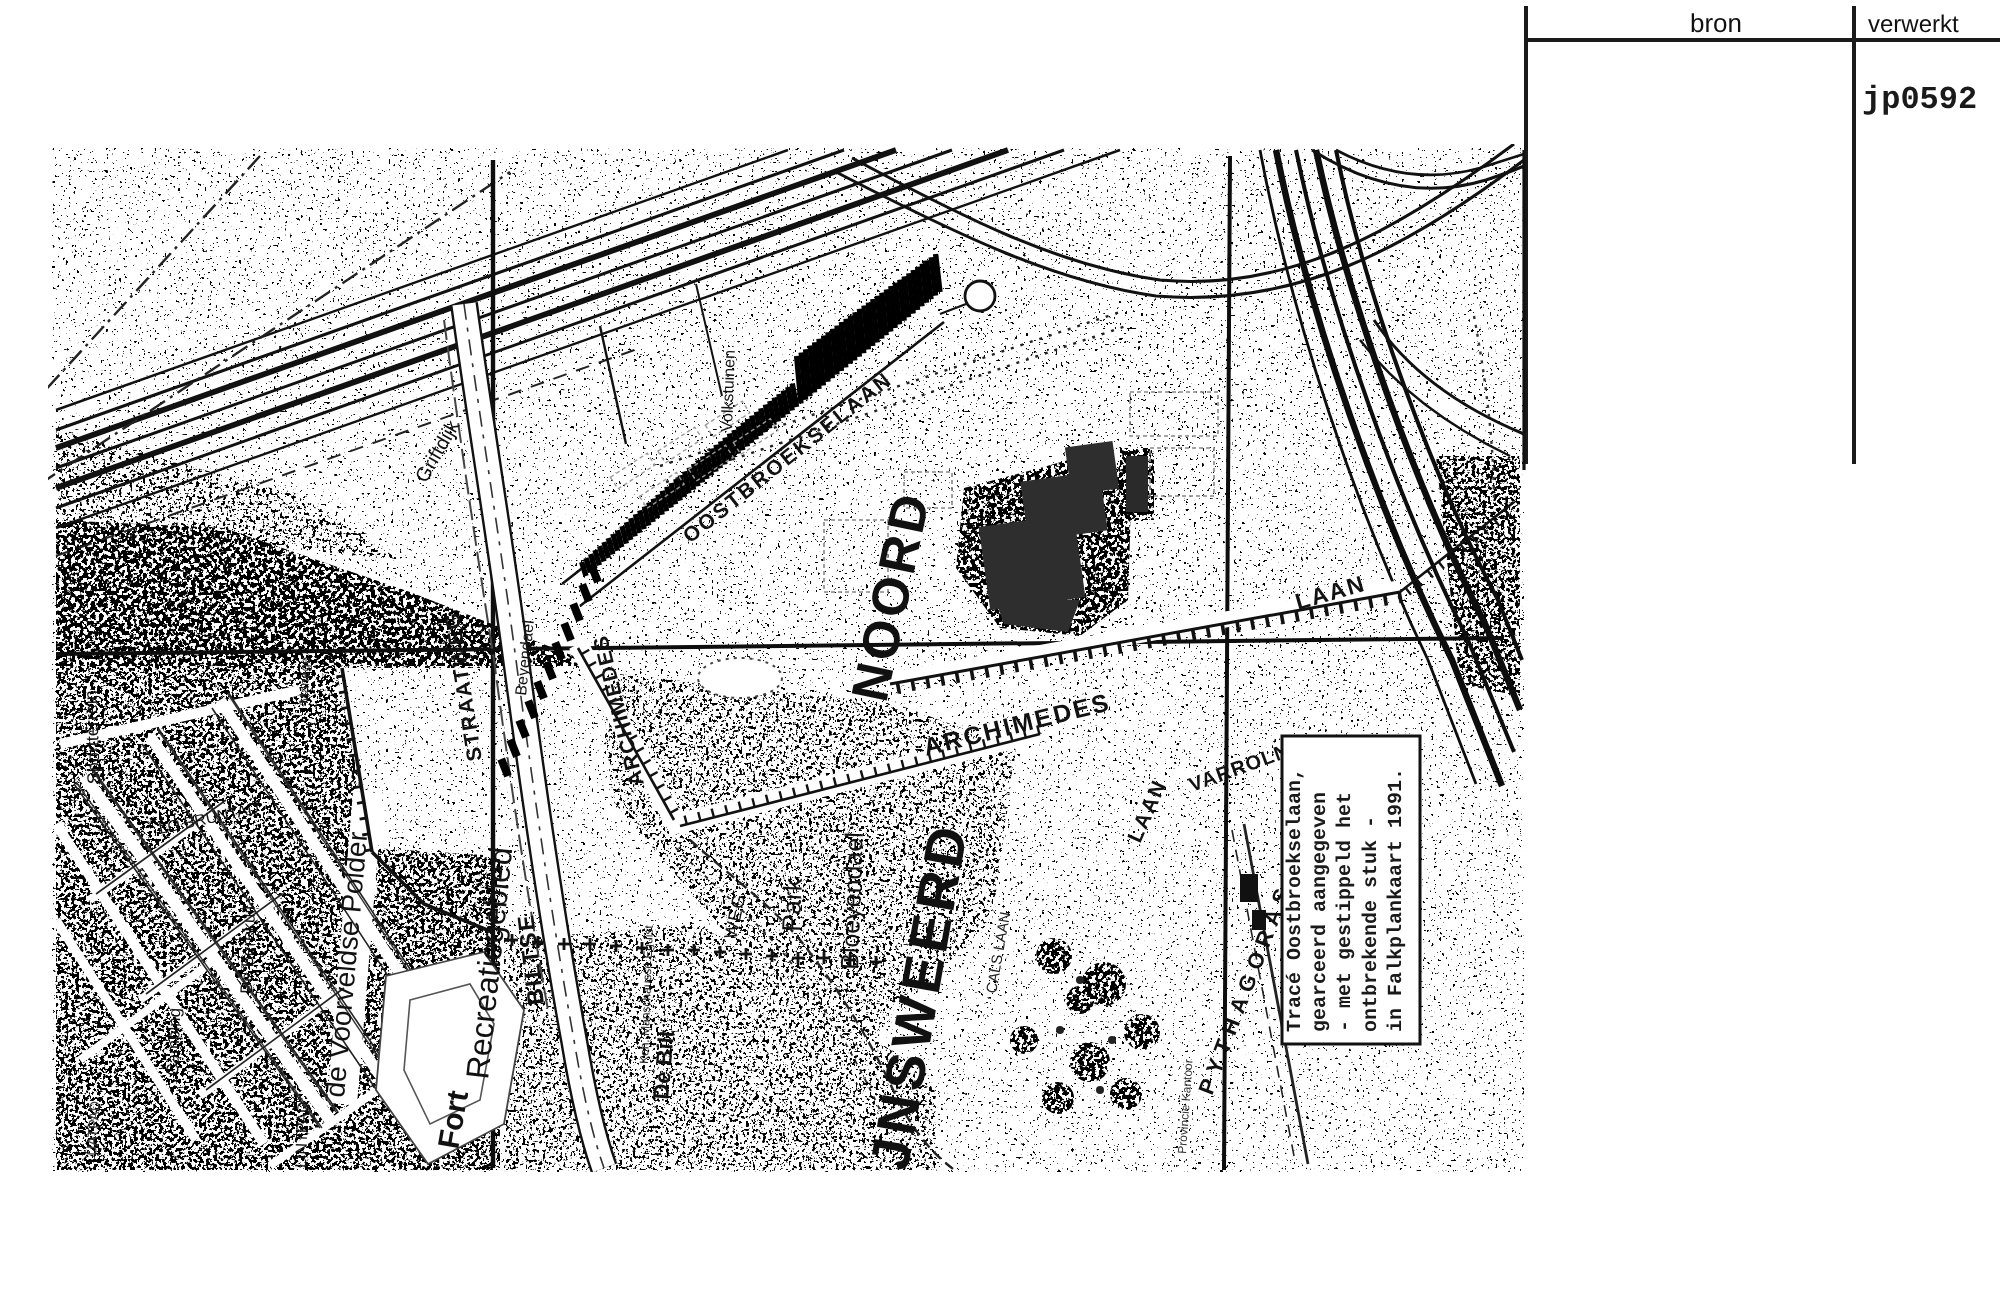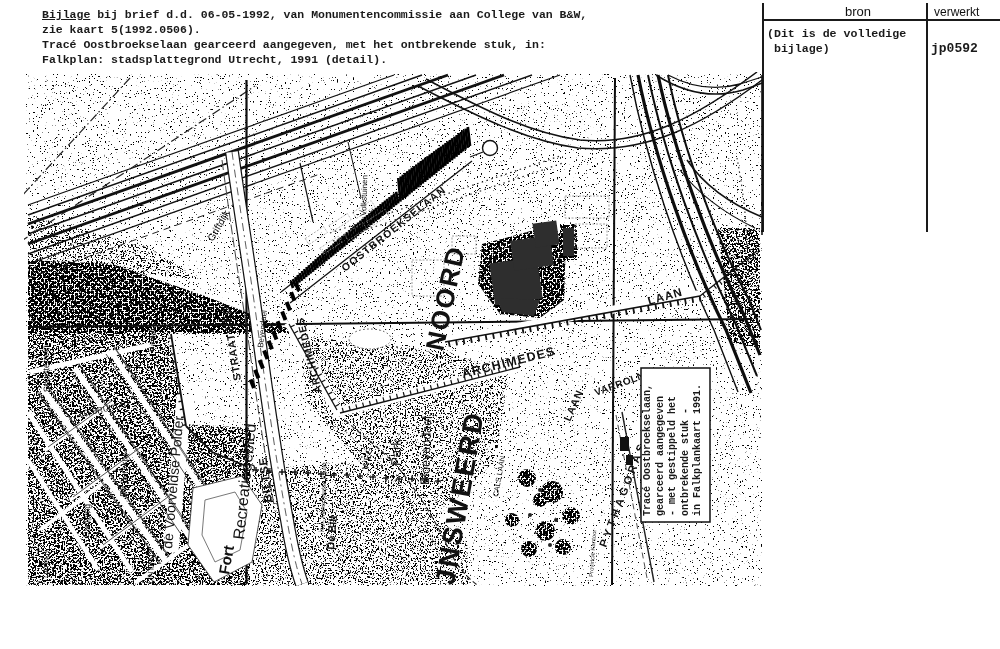--- a/index.html
+++ b/index.html
@@ -4,39 +4,33 @@
 <style>
   html,body{margin:0;padding:0;background:#fff;width:1000px;height:649px;overflow:hidden;}
   .mono{font-family:"Liberation Mono",monospace;font-weight:bold;color:#1a1a1a;}
   .sans{font-family:"Liberation Sans",sans-serif;color:#111;}
   .abs{position:absolute;}
 </style>
 </head>
 <body>
 <div style="position:relative;width:1000px;height:649px;">
 
-<div class="mono abs" style="left:42px;top:7px;font-size:11.5px;line-height:15px;white-space:pre;"><span style="text-decoration:underline">Bijlage</span> bij brief d.d. 06-05-1992, van Monumentencommissie aan College van B&amp;W,
-zie kaart 5(1992.0506).
-Tracé Oostbroekselaan gearceerd aangegeven, met het ontbrekende stuk, in:
-Falkplan: stadsplattegrond Utrecht, 1991 (detail).</div>
 
 <div class="abs" style="left:762px;top:3px;width:2px;height:229px;background:#1a1a1a;"></div>
 
 <div class="abs" style="left:926px;top:3px;width:2px;height:229px;background:#1a1a1a;"></div>
 
 <div class="abs" style="left:762px;top:19px;width:238px;height:2px;background:#1a1a1a;"></div>
 
 <div class="sans abs" style="left:764px;top:4px;width:188px;text-align:center;font-size:13px;">bron</div>
 
 <div class="sans abs" style="left:934px;top:5px;font-size:12px;">verwerkt</div>
 
-<div class="mono abs" style="left:767px;top:26px;font-size:11.6px;line-height:15px;white-space:pre;">(Dit is de volledige
- bijlage)</div>
-
-<div class="mono abs" style="left:931px;top:41px;font-size:13px;">jp0592</div>
+
+<div class="mono abs" style="left:931px;top:41px;font-size:16px;">jp0592</div>
 
 <svg class="abs" style="left:0;top:0;" width="1000" height="649" viewBox="0 0 1000 649">
 <defs>
   <clipPath id="mapclip">
           <rect x="24" y="72" width="742" height="514"></rect>
         </clipPath>
   <filter id="spD" x="-5%" y="-5%" width="110%" height="110%">
     <feTurbulence type="fractalNoise" baseFrequency="0.5" numOctaves="2" seed="7" result="n"></feTurbulence>
     <feColorMatrix in="n" type="matrix" values="0 0 0 0 0  0 0 0 0 0  0 0 0 0 0  12 12 12 0 -17.0" result="m"></feColorMatrix>
     <feComposite in="SourceGraphic" in2="m" operator="in"></feComposite>

